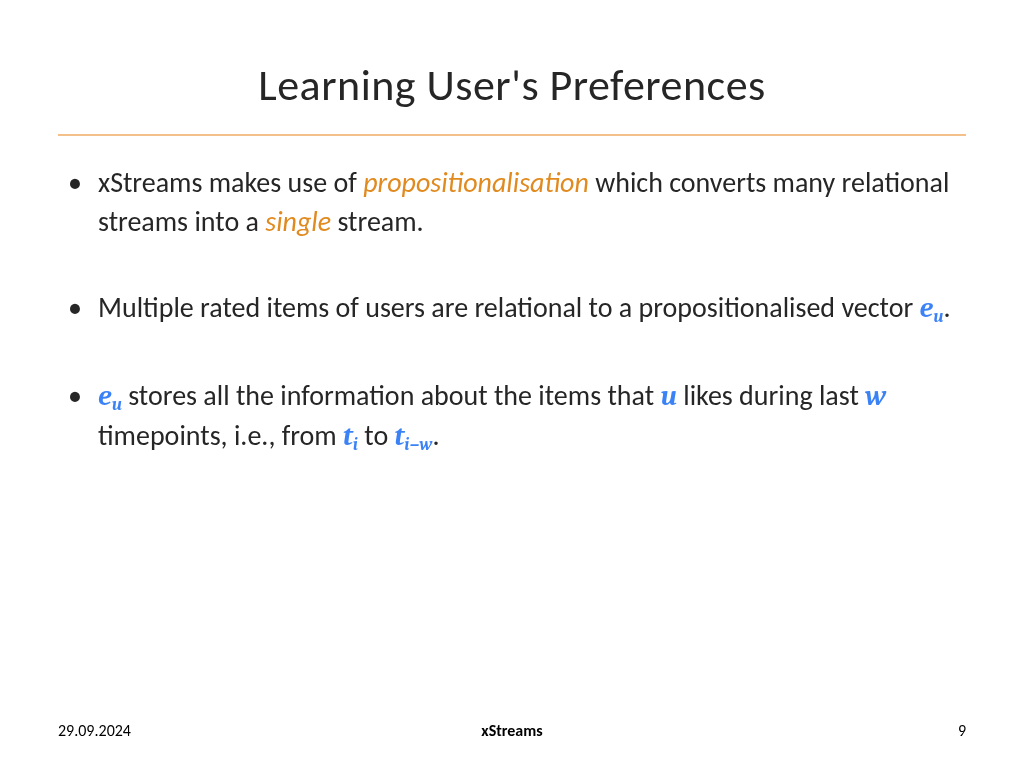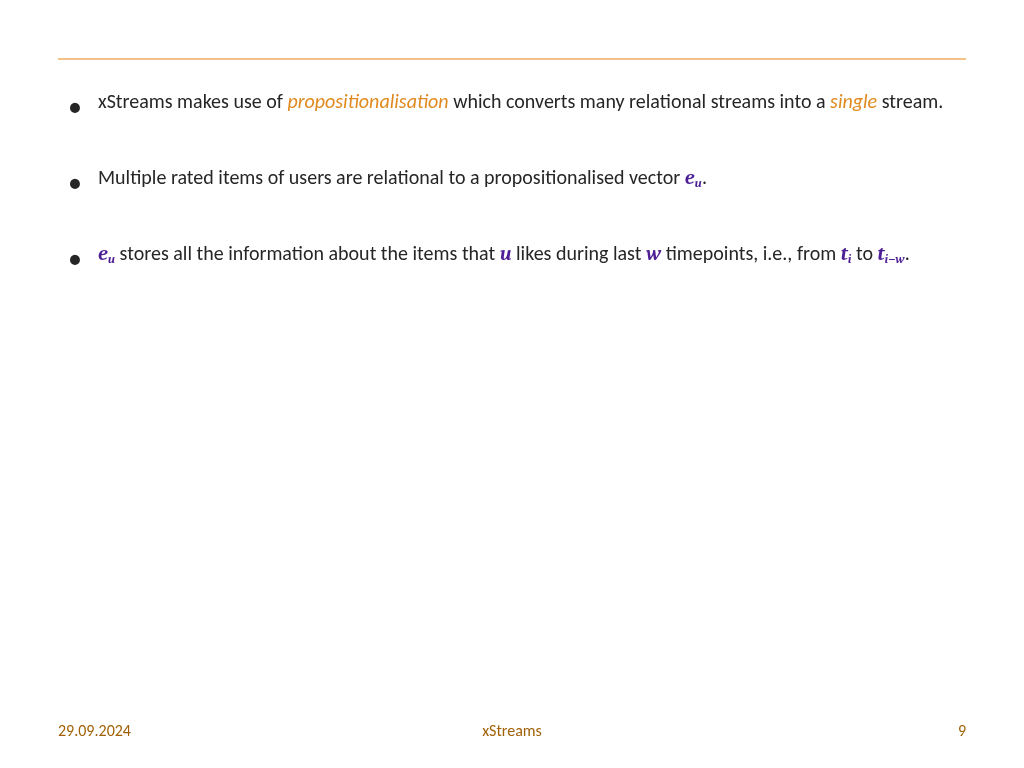--- a/index.html
+++ b/index.html
@@ -1,33 +1,34 @@
 <!DOCTYPE html>
 <html><head>
 <meta charset="utf-8">
 <style>
   * { margin: 0; padding: 0; box-sizing: border-box; }
   html, body { width: 1024px; height: 768px; background: #fff; font-family: Candara, Calibri, "Segoe UI", Optima, sans-serif; color: #262626; }
   .slide { position: relative; width: 1024px; height: 768px; padding: 58px 58px 40px 58px; }
   .title { text-align: center; font-size: 44px; font-weight: 400; letter-spacing: 0.5px; margin-bottom: 22px; }
   .rule { border: none; border-top: 2px solid #f4c08a; margin: 0 0 28px 0; }
-  .content { font-size: 20px; line-height: 1.38; }
+  .content { font-size: 28px; line-height: 1.38; }
   ul.bullets { list-style: none; padding-left: 0; }
   ul.bullets > li { position: relative; padding-left: 40px; margin-bottom: 48px; }
   ul.bullets > li::before { content: "•"; position: absolute; left: 10px; top: 0; font-size: 28px; color: #262626; }
   .accent { color: #e08a1f; font-style: italic; }
-  .math { font-family: Cambria, Georgia, "Times New Roman", serif; font-style: italic; color: #4c1d95; font-weight: 600; }
+  .math { font-family: Cambria, Georgia, "Times New Roman", serif; font-style: italic; color: #3b82f6; font-weight: 600; }
   .sub { font-size: 0.62em; vertical-align: -0.28em; }
-  .footer { position: absolute; left: 0; right: 0; bottom: 28px; padding: 0 58px; display: flex; justify-content: space-between; font-size: 16px; color: #a16207; text-align: center; }
-  .footer-center { position: absolute; left: 50%; transform: translateX(-50%); }
+  .footer { position: absolute; left: 0; right: 0; bottom: 28px; padding: 0 58px; display: flex; justify-content: space-between; font-size: 16px; color: #000000; text-align: center; }
+  .footer-center { position: absolute; left: 50%; transform: translateX(-50%); font-weight: bold; }
 </style>
 </head>
 <body>
 
 <div class="slide">
+  <h1 class="title">Learning User's Preferences</h1>
   <hr class="rule">
   <div class="content">
     <ul class="bullets">
       <li>
         <span>xStreams makes use of </span><span class="accent">propositionalisation</span><span> which converts many relational streams into a </span><span class="accent">single</span><span> stream.</span>
       </li>
       <li>
         <span>Multiple rated items of users are relational to a propositionalised vector </span><span class="math"><span>e</span><span class="sub">u</span></span><span>.</span>
       </li>
       <li>

